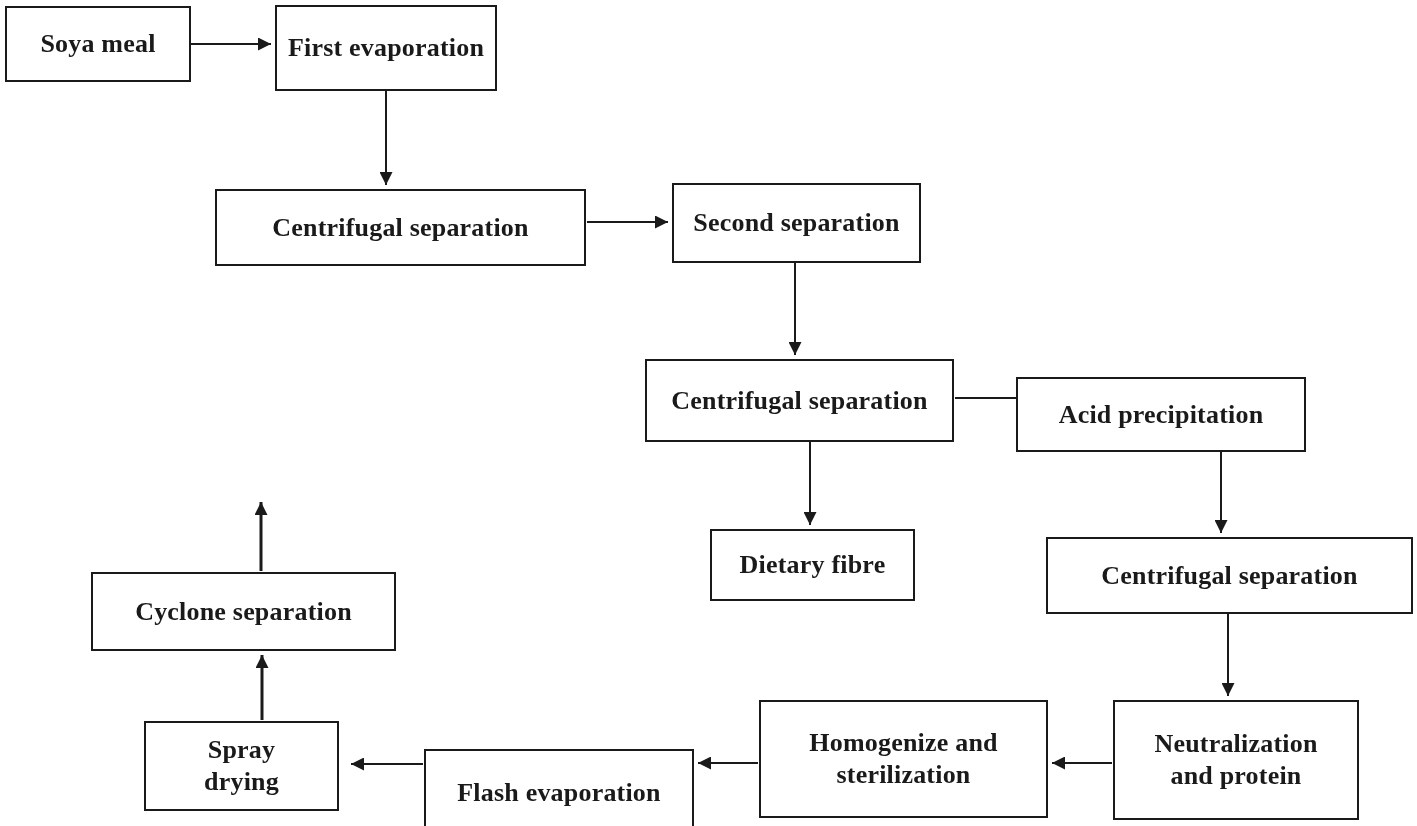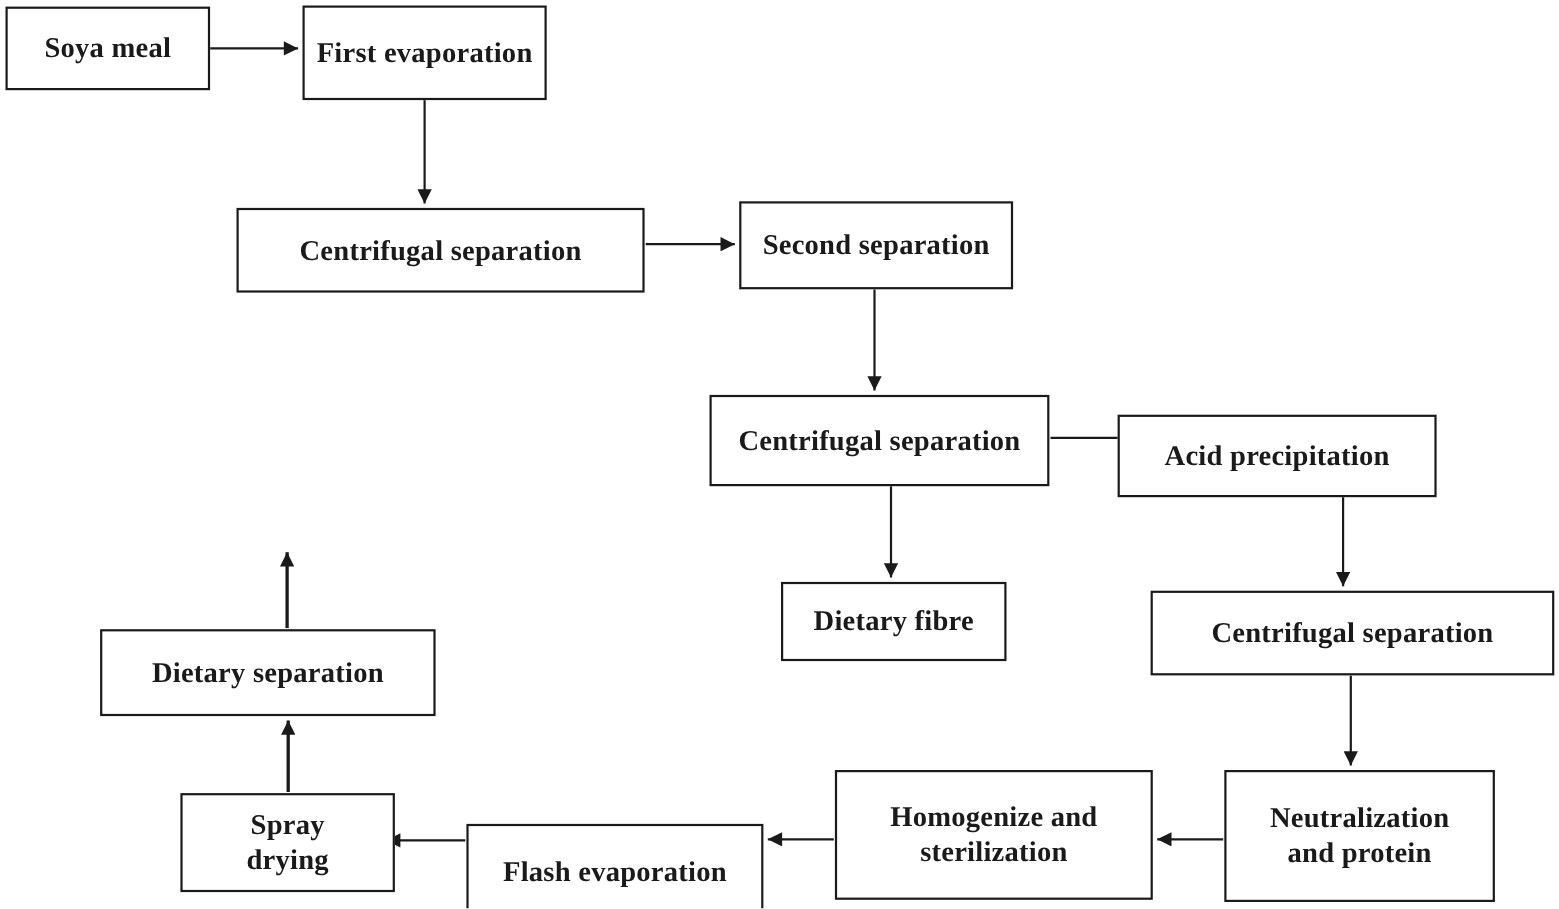--- a/index.html
+++ b/index.html
@@ -114,23 +114,23 @@
 
   <div class="node" style="left:759px; top:700px; width:289px; height:118px;">
     <span class="node-label">Homogenize and
 sterilization</span>
   </div>
 
   <div class="node" style="left:424px; top:725px; width:270px; height:88px;margin-top:24px;">
     <span class="node-label">Flash evaporation</span>
   </div>
 
-  <div class="node" style="left:164px; top:721px; width:195px; height:90px;">
+  <div class="node" style="left:144px; top:721px; width:195px; height:90px;">
     <span class="node-label">Spray
 drying</span>
   </div>
 
   <div class="node" style="left:91px; top:572px; width:305px; height:79px;">
-    <span class="node-label">Dietary separation</span>
+    <span class="node-label">Cyclone separation</span>
   </div>
 
 
 </div>
 
 </body></html>

